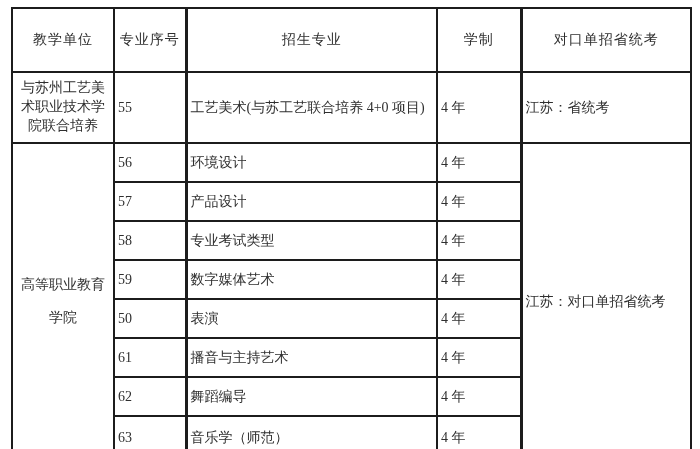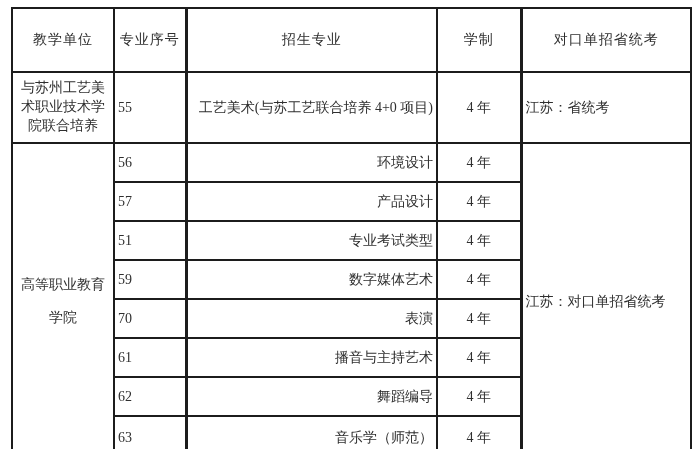--- a/index.html
+++ b/index.html
@@ -55,22 +55,22 @@
   }
   td.cell-unit {
     text-align: center;
     line-height: 1.35;
     padding: 2px 4px;
   }
   td.cell-unit.tall {
     line-height: 2.3;
   }
   td.cell-serial   { text-align: left; }
-  td.cell-major    { text-align: right; padding-left: 7px; }
-  td.cell-duration { text-align: center; }
+  td.cell-major    { text-align: left; padding-left: 7px; }
+  td.cell-duration { text-align: left; }
   td.cell-exam     { text-align: left; padding-left: 3px; }
 </style>
 </head>
 <body>
 
 <div class="page">
   <table class="admissions">
     <colgroup>
       <col class="c-unit">
       <col class="c-serial">
@@ -103,31 +103,31 @@
         <td class="cell-major dbl-left">环境设计</td>
         <td class="cell-duration">4 年</td>
         <td class="cell-exam dbl-left" rowspan="8">江苏：对口单招省统考</td>
       </tr>
       <tr class="row-standard">
         <td class="cell-serial">57</td>
         <td class="cell-major dbl-left">产品设计</td>
         <td class="cell-duration">4 年</td>
       </tr>
       <tr class="row-standard">
-        <td class="cell-serial">51</td>
+        <td class="cell-serial">58</td>
         <td class="cell-major dbl-left">专业考试类型</td>
         <td class="cell-duration">4 年</td>
       </tr>
       <tr class="row-standard">
         <td class="cell-serial">59</td>
         <td class="cell-major dbl-left">数字媒体艺术</td>
         <td class="cell-duration">4 年</td>
       </tr>
       <tr class="row-standard">
-        <td class="cell-serial">70</td>
+        <td class="cell-serial">50</td>
         <td class="cell-major dbl-left">表演</td>
         <td class="cell-duration">4 年</td>
       </tr>
       <tr class="row-standard">
         <td class="cell-serial">61</td>
         <td class="cell-major dbl-left">播音与主持艺术</td>
         <td class="cell-duration">4 年</td>
       </tr>
       <tr class="row-standard">
         <td class="cell-serial">62</td>

